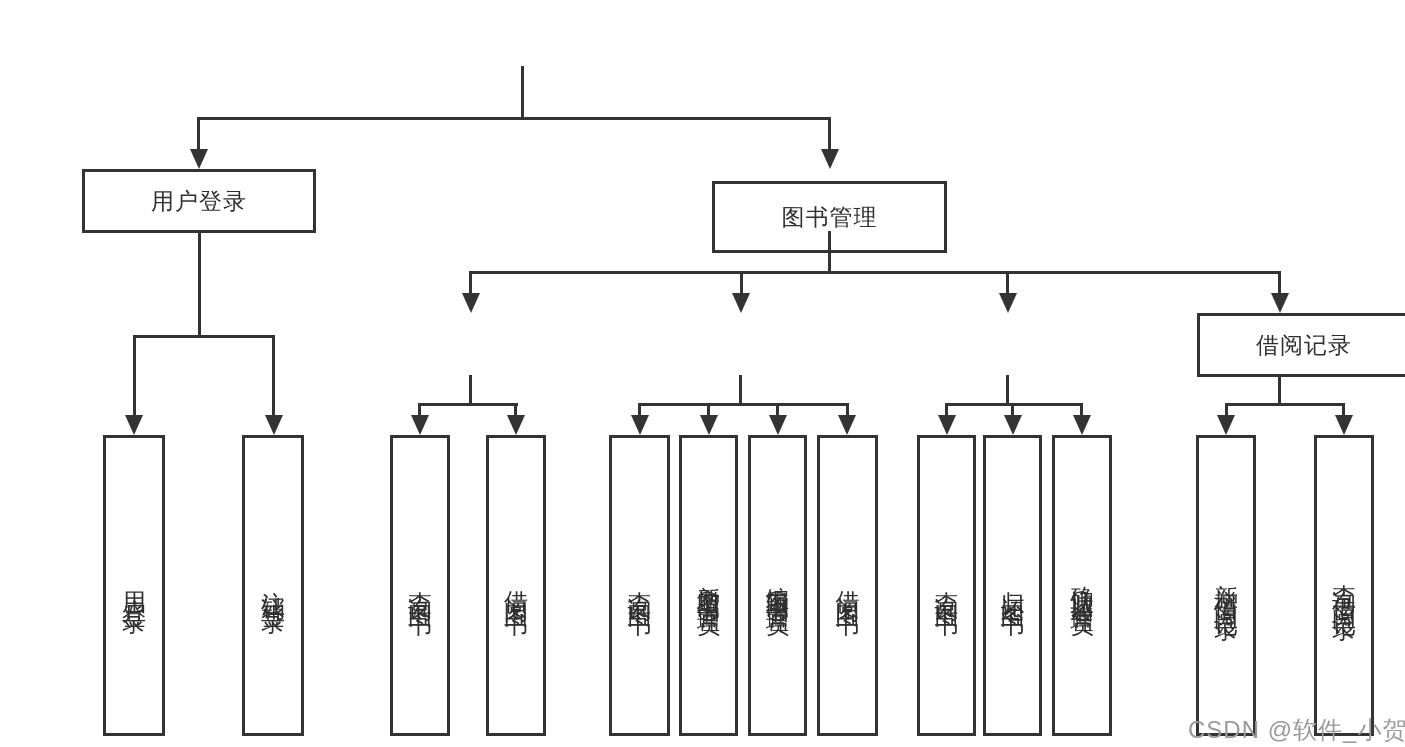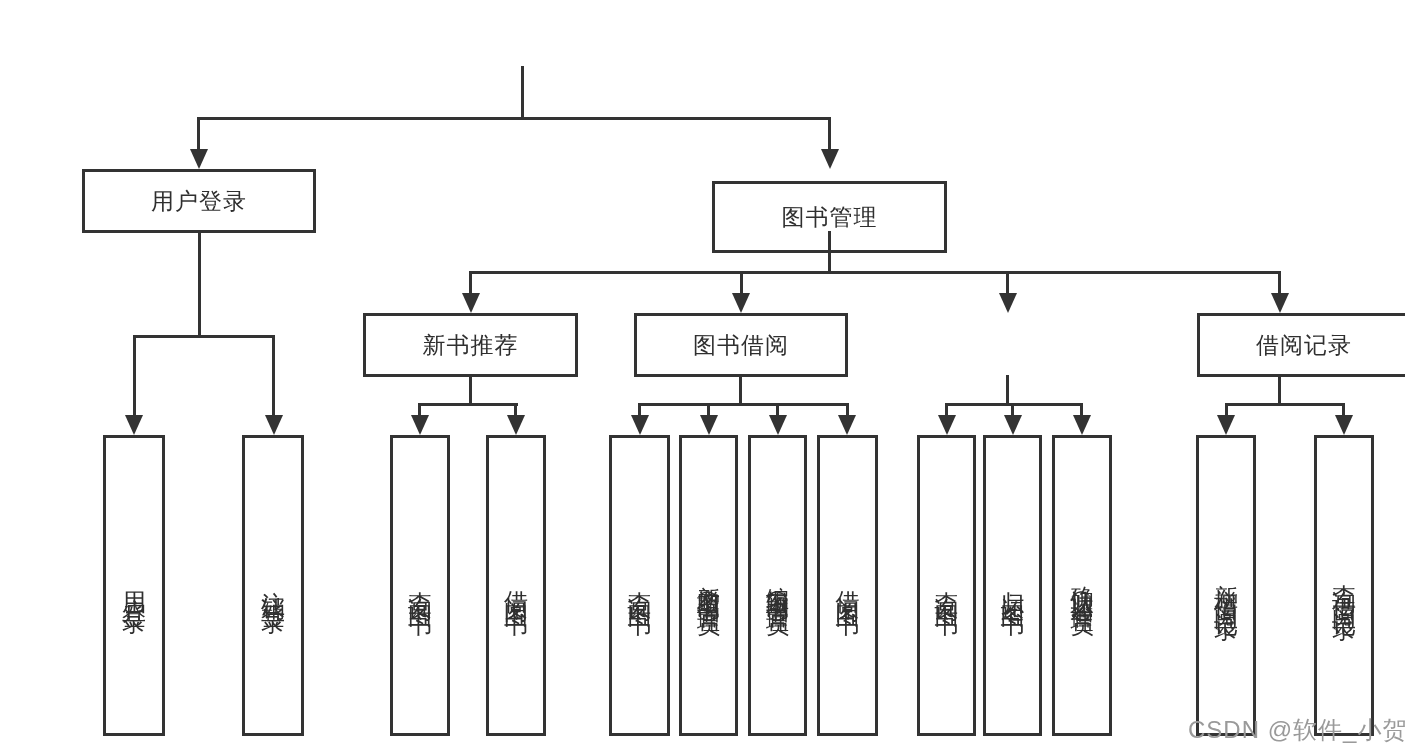--- a/index.html
+++ b/index.html
@@ -66,22 +66,20 @@
 </style>
 </head>
 <body>
 
 <div id="canvas">
 
 
   <div class="box" style="left:82px; top:169px; width:234px; height:64px;">用户登录</div>
   <div class="box" style="left:712px; top:169px; width:235px; height:72px;margin-top:12px;">图书管理</div>
 
-  <div class="box" style="left:363px; top:313px; width:215px; height:64px;">新书推荐</div>
-  <div class="box" style="left:634px; top:313px; width:214px; height:64px;">图书借阅</div>
   <div class="box" style="left:1173px; top:313px; width:214px; height:64px;margin-left:24px;">借阅记录</div>
 
   <div class="box leaf" style="left:103px; width:62px;">
     <span>用户登录</span>
   </div>
   <div class="box leaf" style="left:242px; width:62px;">
     <span>注销登录</span>
   </div>
 
   <div class="box leaf" style="left:390px; width:60px;">

